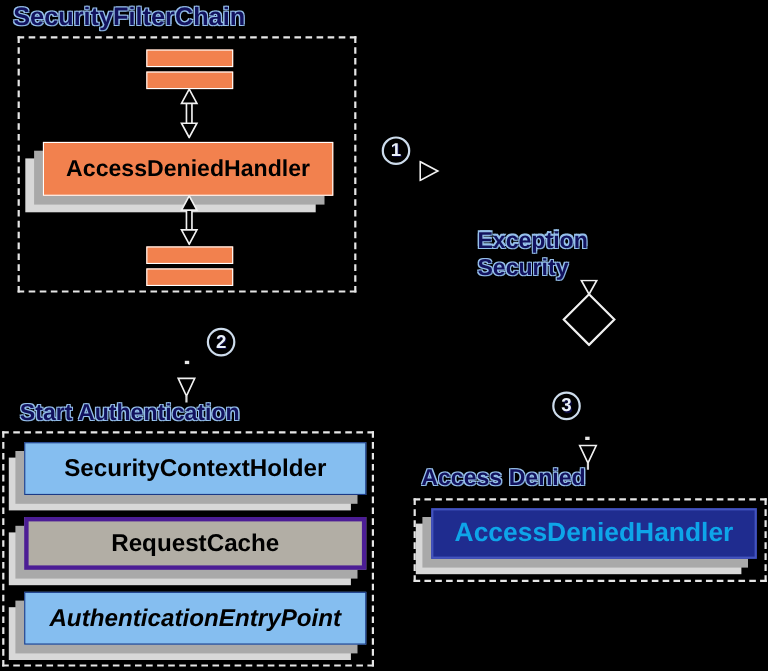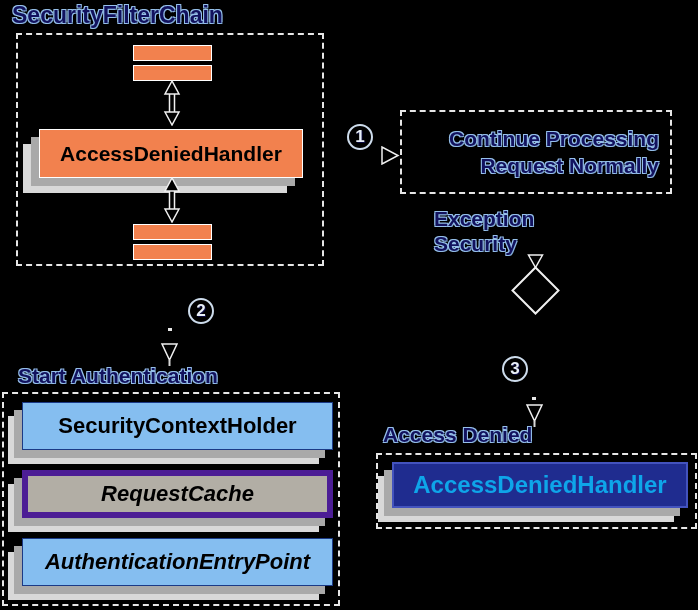--- a/index.html
+++ b/index.html
@@ -17,21 +17,21 @@
   .dashed{border:2px dashed #e6e6e6;box-sizing:border-box;background:transparent;}
   .bar{width:79px;height:16px;background:#f2814e;border:1px solid #fff;box-sizing:border-box;}
   .shadow1{background:#a9a9a9;}
   .shadow2{background:#d8d8d8;}
   .node{
     display:flex;align-items:center;justify-content:center;text-align:center;
     box-sizing:border-box;color:#000;
   }
   .orangebox{background:#f2814e;border:1px solid #fff;font-size:21px;line-height:24px;}
   .bluebox{background:#85bef0;border:1px solid #1b3a86;font-size:22px;text-align:right;}
-  .graybox{background:#b2aea5;border:6px solid #4c1d95;font-size:22px;font-style:italic;}
+  .graybox{background:#b2aea5;border:4px solid #4c1d95;font-size:22px;}
   .navybox{background:#1f2c8f;border:2px solid #4353be;color:#0ea5e9;font-size:24px;}
   .step{
     width:26px;height:26px;border-radius:50%;border:2px solid #cddcec;
     color:#e8eff8;font-size:17px;line-height:22px;text-align:center;box-sizing:border-box;
     text-shadow:1px 1px 0 #0a0a40;
   }
   .minidash{background:#e8e8e8;}
   svg{display:block;}
   .shape{stroke:#f0f0f0;fill:#000;stroke-width:1.5;}
 </style>
@@ -67,26 +67,20 @@
     <rect class="shape" x="12.5" y="12" width="5" height="22"></rect>
     <polygon class="shape" points="15,1 8,14 22,14"></polygon>
     <polygon class="shape" points="15,45 8,32 22,32"></polygon>
   </svg>
 
   <div class="abs step" style="left:347px;top:124px;">1</div>
   <svg class="abs" style="left:381px;top:146px;" width="19" height="19" viewBox="0 0 19 19">
     <polygon class="shape" points="1,1 1,18 17,9.5"></polygon>
   </svg>
 
-  <div class="abs dashed" style="left:400px;top:110px;width:272px;height:84px;display:flex;align-items:center;justify-content:flex-end;">
-    <div class="glow" style="font-size:21px;line-height:27px;text-align:right;padding-right:11px;">
-      <span style="display:block;">Continue Processing</span>
-      <span style="display:block;">Request Normally</span>
-    </div>
-  </div>
 
   <div class="abs glow" style="left:434px;top:206px;font-size:21px;line-height:25px;">
     <span style="display:block;">Exception</span>
     <span style="display:block;">Security</span>
   </div>
 
   <svg class="abs" style="left:527px;top:254px;" width="17" height="15" viewBox="0 0 17 15">
     <polygon class="shape" points="1.5,1 15.5,1 8.5,13.5"></polygon>
   </svg>
   <svg class="abs" style="left:511px;top:266px;" width="49" height="49" viewBox="0 0 49 49">

